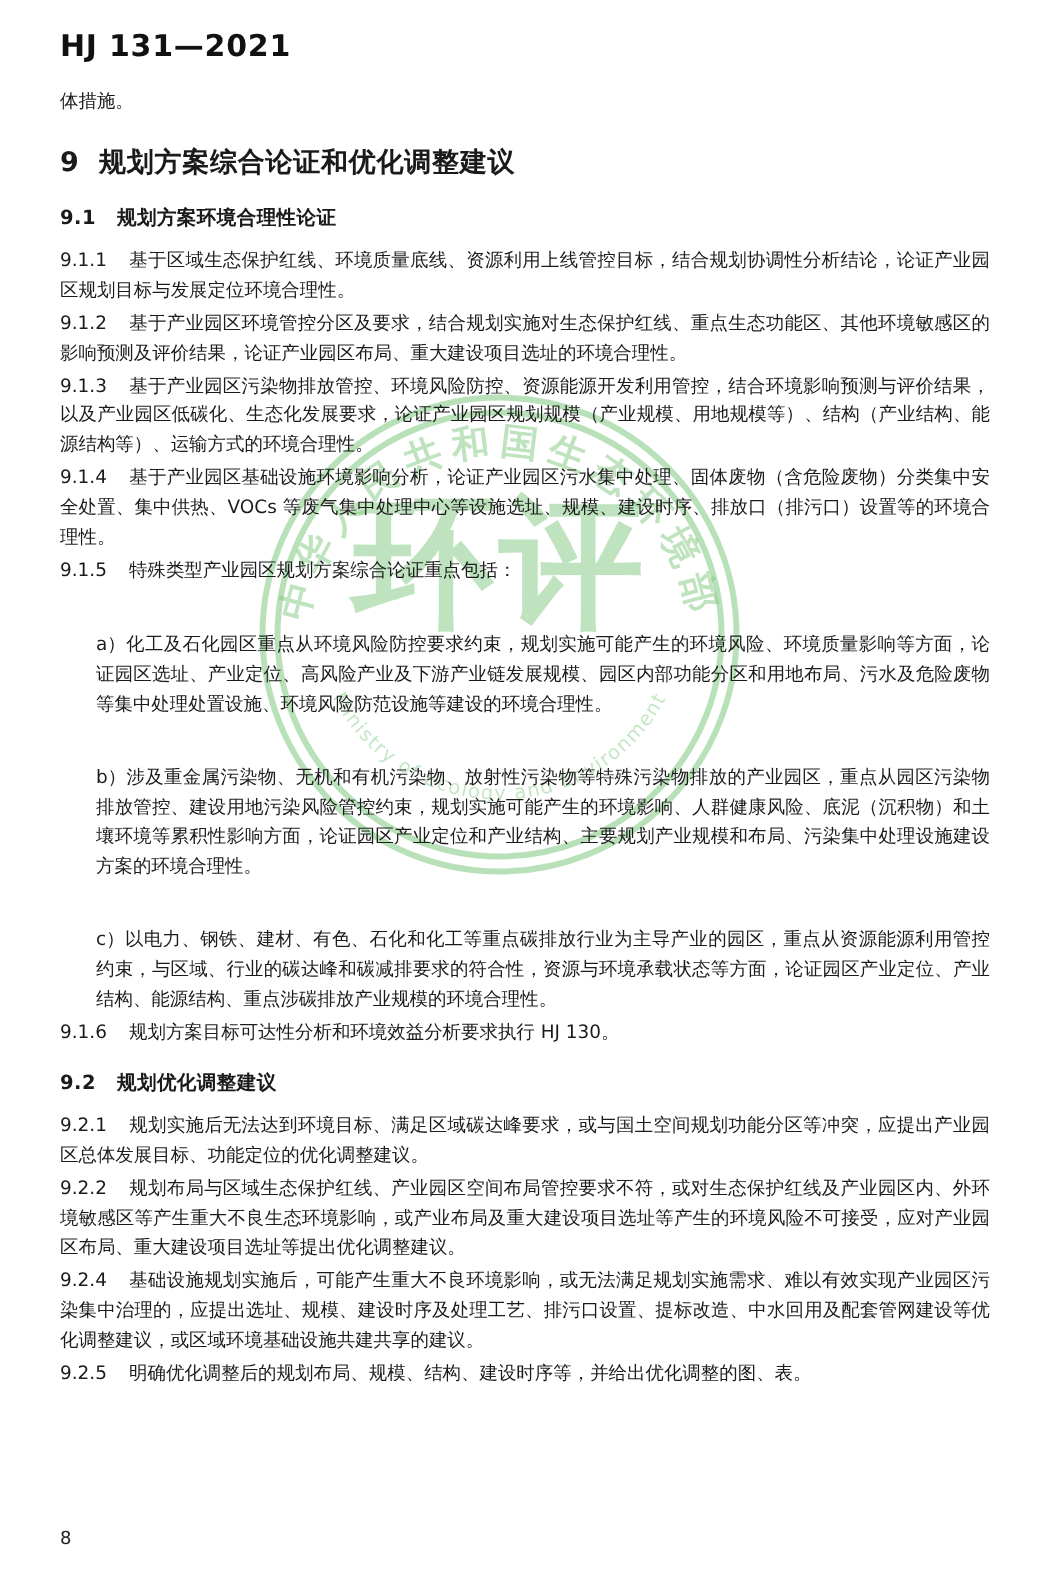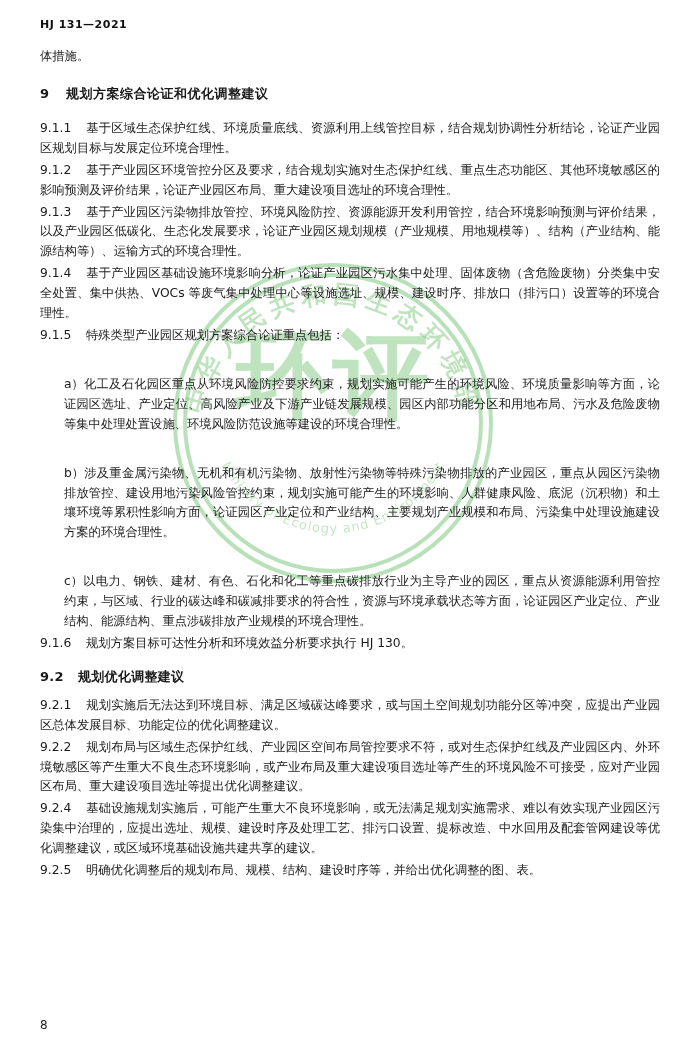--- a/index.html
+++ b/index.html
@@ -16,41 +16,41 @@
     overflow: hidden;
   }
   .page {
     position: relative;
     width: 700px;
     height: 1048px;
     box-sizing: border-box;
     padding: 18px 40px 0 40px;
   }
   .header {
-    font-size: 11px;
+    font-size: 20px;
     font-weight: bold;
     letter-spacing: 0.5px;
     margin-bottom: 16px;
     color: #111;
   }
   .content {
     position: relative;
     z-index: 3;
   }
   p {
     margin: 0 0 2px 0;
     font-size: 12.3px;
     line-height: 1.62;
     text-align: justify;
     color: #1b1b1b;
   }
   .cont-line {
   }
   .h1 {
-    font-size: 13px;
+    font-size: 18px;
     font-weight: bold;
     margin: 18px 0 16px 0;
     letter-spacing: 0.5px;
   }
   .h1 .num {
     display: inline-block;
     min-width: 26px;
   }
   .h2 {
     font-size: 13px;
@@ -129,20 +129,23 @@
   </div>
 
   <div class="content">
 
     <p class="cont-line">体措施。</p>
 
     <div class="h1">
       <span class="num">9</span><span>规划方案综合论证和优化调整建议</span>
     </div>
 
+    <div class="h2">
+      <span class="num">9.1</span><span>规划方案环境合理性论证</span>
+    </div>
 
     <p class="para">
       <span class="num">9.1.1</span><span>基于区域生态保护红线、环境质量底线、资源利用上线管控目标，结合规划协调性分析结论，论证产业园区规划目标与发展定位环境合理性。</span>
     </p>
 
     <p class="para">
       <span class="num">9.1.2</span><span>基于产业园区环境管控分区及要求，结合规划实施对生态保护红线、重点生态功能区、其他环境敏感区的影响预测及评价结果，论证产业园区布局、重大建设项目选址的环境合理性。</span>
     </p>
 
     <p class="para">

